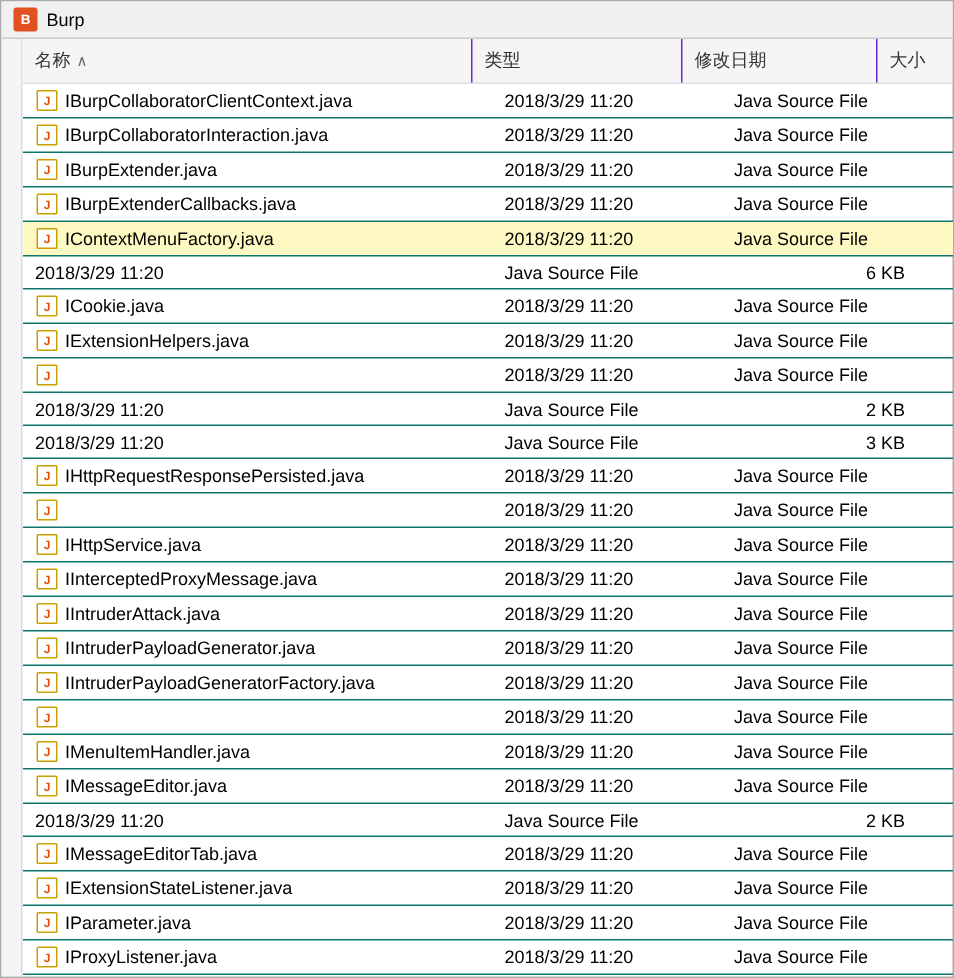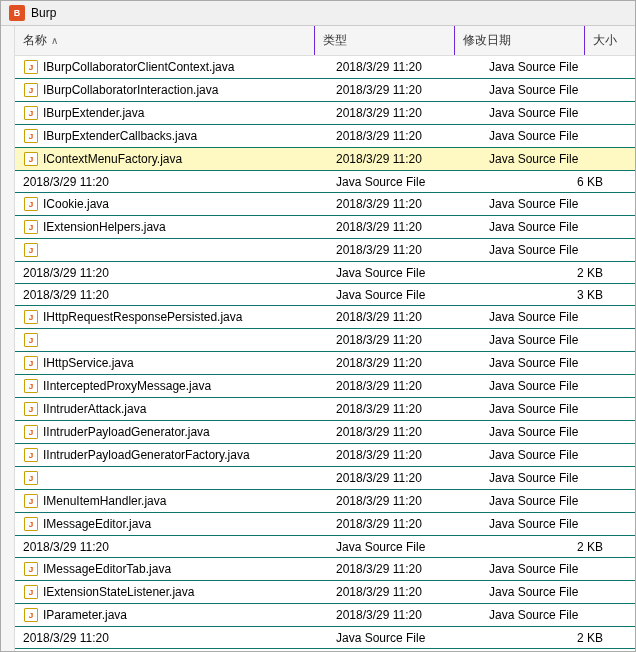--- a/index.html
+++ b/index.html
@@ -450,20 +450,26 @@
               <div class="file-icon">
                 <div class="java-icon"></div>
               </div>
               <span>IParameter.java</span>
             </div>
             <div class="file-cell">2018/3/29 11:20</div>
             <div class="file-cell">Java Source File</div>
             <div class="file-cell">4 KB</div>
           </div>
           <div class="file-row">
+            <div class="file-cell">
+              <div class="file-icon">
+                <div class="java-icon"></div>
+              </div>
+              <span>IProxyListener.java</span>
+            </div>
             <div class="file-cell">2018/3/29 11:20</div>
             <div class="file-cell">Java Source File</div>
             <div class="file-cell">2 KB</div>
           </div>
         </div>
 
     </div>
   </div>
 </div>
 

